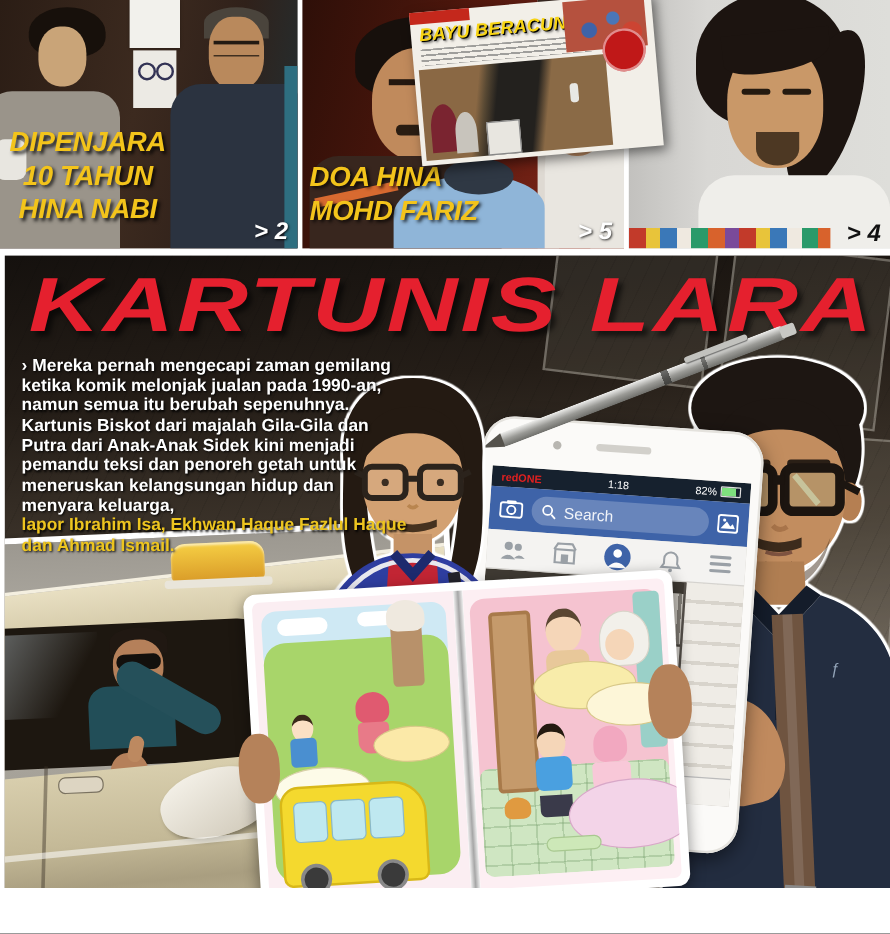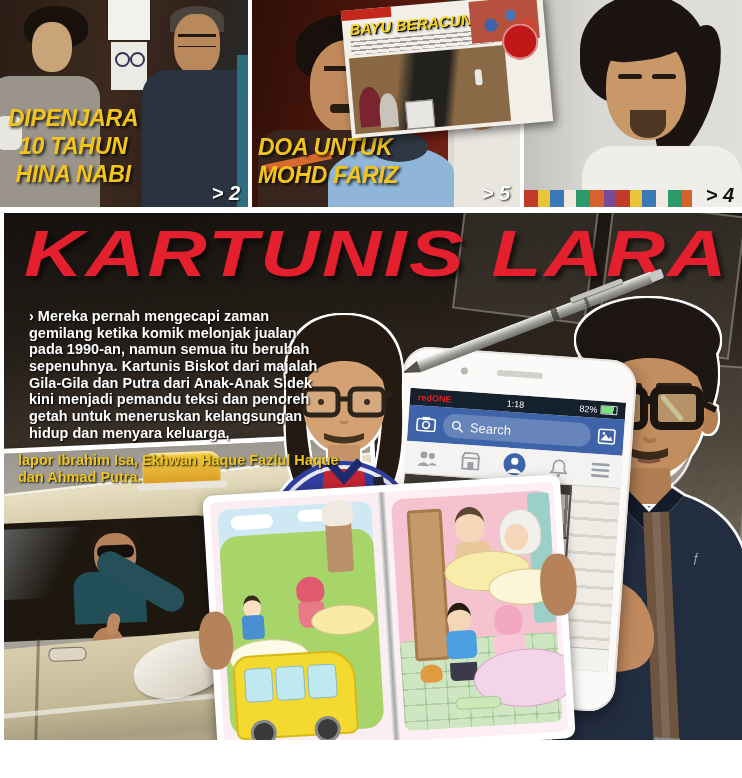--- a/index.html
+++ b/index.html
@@ -26,21 +26,21 @@
   .main{position:absolute;left:4px;top:213px;width:742px;height:527px;overflow:hidden;
       background:linear-gradient(175deg,#15110e 0%,#241d17 22%,#433a30 48%,#7a7166 74%,#a29a8e 100%);}
   .main::after{content:"";position:absolute;inset:0;z-index:1;pointer-events:none;
       background:repeating-linear-gradient(115deg,rgba(0,0,0,.07) 0 1px,transparent 1px 14px);}
   .bgpanel{position:absolute;border:2px solid rgba(200,195,185,.4);background:rgba(120,112,100,.22);z-index:1;}
   .bgpanel.light{border-color:rgba(90,85,78,.4);background:rgba(235,230,222,.28);}
   .main-head{position:absolute;left:20px;top:4px;margin:0;z-index:4;font-size:64px;font-weight:bold;
       font-style:italic;color:#e5202e;letter-spacing:2px;white-space:nowrap;
       transform:scaleX(1.28);transform-origin:left top;text-shadow:3px 4px 4px rgba(0,0,0,.55);}
   .intro-wrap{position:absolute;left:14px;top:84px;width:322px;z-index:7;}
-  .intro{margin:11px;font-size:14.5px;line-height:1.15;font-weight:bold;color:#fff;
+  .intro{margin:0;font-size:14.5px;line-height:1.15;font-weight:bold;color:#fff;
       text-shadow:1px 1px 2px #000;}
   .byline{margin:0;font-size:14.5px;line-height:1.15;font-weight:bold;color:#edc51f;
       text-shadow:1px 1px 2px #000;}
   .main-ref{position:absolute;right:4px;top:535px;z-index:10;font-size:19px;font-weight:bold;
       font-style:italic;color:#fff;text-shadow:1px 1px 2px rgba(0,0,0,.8);}
   .white-band{position:absolute;left:-8px;top:552px;width:700px;height:9px;background:#fff;z-index:9;
       transform:rotate(-1.3deg);box-shadow:0 1px 3px rgba(0,0,0,.4);}
   .cutout{filter:drop-shadow(2px 0 0 #fff) drop-shadow(-2px 0 0 #fff) drop-shadow(0 2px 0 #fff) drop-shadow(0 -2px 0 #fff);}
   
   .taxi{position:absolute;left:-14px;top:228px;width:382px;height:345px;z-index:2;
@@ -124,21 +124,21 @@
     <div class="b" style="left:78px;top:104px;width:42px;height:9px;border-radius:4px;background:#2a1d12;"></div>
     <div class="b" style="left:72px;top:66px;width:22px;height:5px;background:#241810;"></div>
     <div class="b" style="left:104px;top:66px;width:22px;height:5px;background:#241810;"></div>
     <div class="b" style="left:6px;top:130px;width:160px;height:77px;border-radius:24px 24px 0 0;background:#38261e;"></div>
     <div class="b" style="left:10px;top:158px;width:70px;height:8px;background:#d86a30;transform:rotate(-12deg);"></div>
     <div class="b" style="left:76px;top:146px;width:126px;height:61px;border-radius:55% 45% 0 0;background:#8fb5d8;"></div>
     <div class="b" style="left:118px;top:132px;width:58px;height:30px;border-radius:50%;background:#2f3844;"></div>
     <div class="b" style="left:202px;top:96px;width:66px;height:111px;border-radius:40% 0 0 0;background:#e9e6e0;"></div>
     <div class="b" style="left:208px;top:84px;width:42px;height:46px;border-radius:48%;background:#c89368;"></div>
     <div class="b" style="left:214px;top:80px;width:40px;height:18px;border-radius:50% 50% 0 0;background:#241a12;"></div>
-    <h2 class="tease-head" style="left:6px;top:133px;">DOA UNTUK
+    <h2 class="tease-head" style="left:6px;top:133px;">DOA HINA
 MOHD FARIZ</h2>
     <div class="page-ref" style="right:10px;bottom:2px;">&gt; 5</div>
   </section>
 
   <section class="teaser t3">
     <div class="b" style="left:56px;top:-6px;width:126px;height:112px;border-radius:50% 50% 40% 40%;background:#1c1410;"></div>
     <div class="b" style="left:138px;top:22px;width:52px;height:140px;border-radius:50%;background:#1c1410;transform:rotate(18deg);"></div>
     <div class="b" style="left:82px;top:36px;width:80px;height:104px;border-radius:46%;background:#c99868;"></div>
     <div class="b" style="left:78px;top:26px;width:90px;height:34px;border-radius:0 0 60% 30%;background:#1c1410;transform:rotate(-6deg);"></div>
     <div class="b" style="left:94px;top:74px;width:24px;height:5px;background:#241a10;border-radius:3px;"></div>
@@ -168,21 +168,21 @@
     <div class="bgpanel" style="left:600px;top:-5px;width:130px;height:140px;transform:rotate(7deg);"></div>
     <div class="bgpanel" style="left:625px;top:150px;width:115px;height:170px;transform:rotate(4deg);"></div>
     <div class="b" style="left:-20px;top:300px;width:430px;height:280px;z-index:1;background:radial-gradient(ellipse at 40% 60%,rgba(228,223,213,.55),rgba(150,145,135,.1) 72%);"></div>
     <div class="bgpanel light" style="left:60px;top:330px;width:200px;height:200px;transform:rotate(-3deg);"></div>
     <div class="bgpanel light" style="left:270px;top:400px;width:190px;height:150px;transform:rotate(-2deg);"></div>
 
     <h1 class="main-head">KARTUNIS LARA</h1>
 
     <div class="intro-wrap">
       <p class="intro">› Mereka pernah mengecapi zaman gemilang ketika komik melonjak jualan pada 1990-an, namun semua itu berubah sepenuhnya. Kartunis Biskot dari majalah Gila-Gila dan Putra dari Anak-Anak Sidek kini menjadi pemandu teksi dan penoreh getah untuk meneruskan kelangsungan hidup dan menyara keluarga,</p>
-      <p class="byline">lapor Ibrahim Isa, Ekhwan Haque Fazlul Haque dan Ahmad Putra.</p>
+      <p class="byline">lapor Ibrahim Isa, Ekhwan Haque Fazlul Haque dan Ahmad Ismail.</p>
     </div>
 
     <div class="taxi">
       <div class="b" style="left:-6px;top:28px;width:392px;height:48px;background:linear-gradient(#e8dfc2,#cfc4a2);transform:skewY(-4deg);border-top:3px solid #f4efe0;"></div>
       <div class="b" style="left:154px;top:6px;width:78px;height:32px;border-radius:12px 12px 5px 5px;background:linear-gradient(180deg,#f6cf44,#d99b28);box-shadow:inset 0 2px 2px rgba(255,255,255,.6);"></div>
       <div class="b" style="left:148px;top:36px;width:90px;height:7px;background:#e9e5da;border-radius:3px;"></div>
       <div class="b" style="left:4px;top:70px;width:232px;height:118px;background:#1d1710;border-radius:6px 30px 0 0;"></div>
       <div class="b" style="left:10px;top:76px;width:80px;height:70px;background:linear-gradient(120deg,rgba(160,170,175,.5),rgba(40,40,40,0) 70%);"></div>
       <div class="b" style="left:100px;top:74px;width:48px;height:22px;border-radius:50% 50% 0 0;background:#201812;"></div>
       <div class="b" style="left:102px;top:84px;width:42px;height:44px;border-radius:45%;background:#b5805a;"></div>

